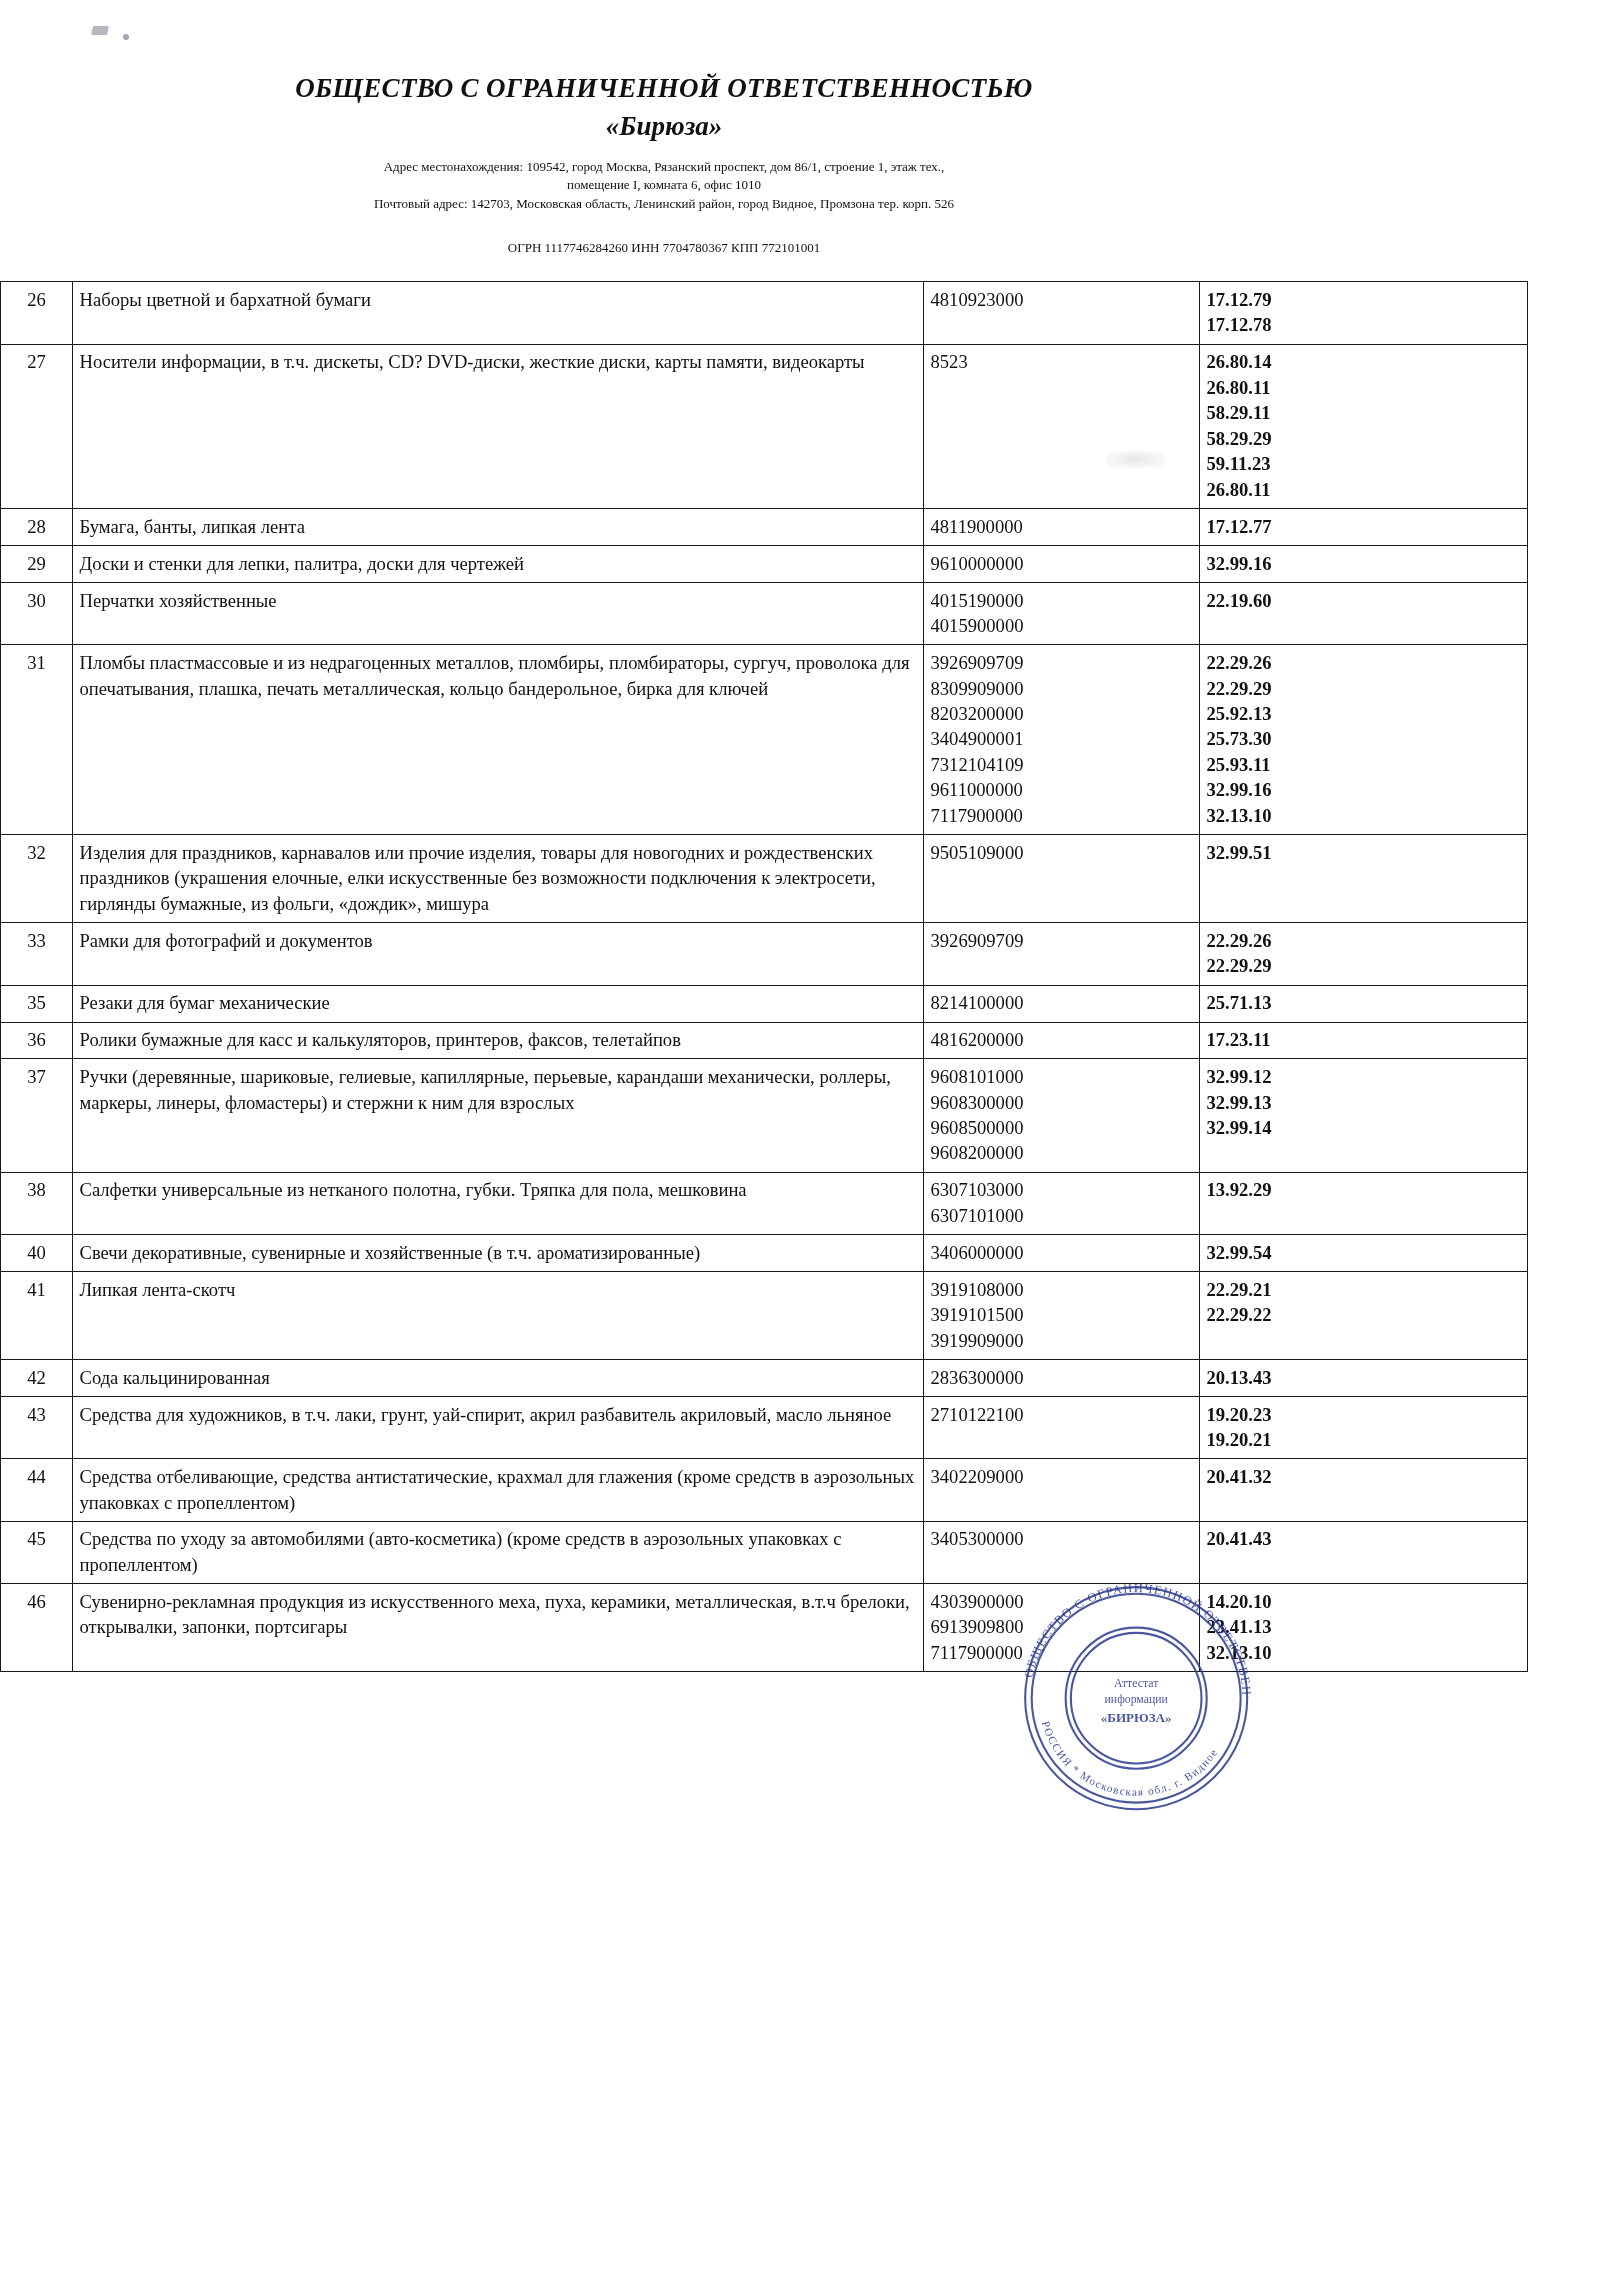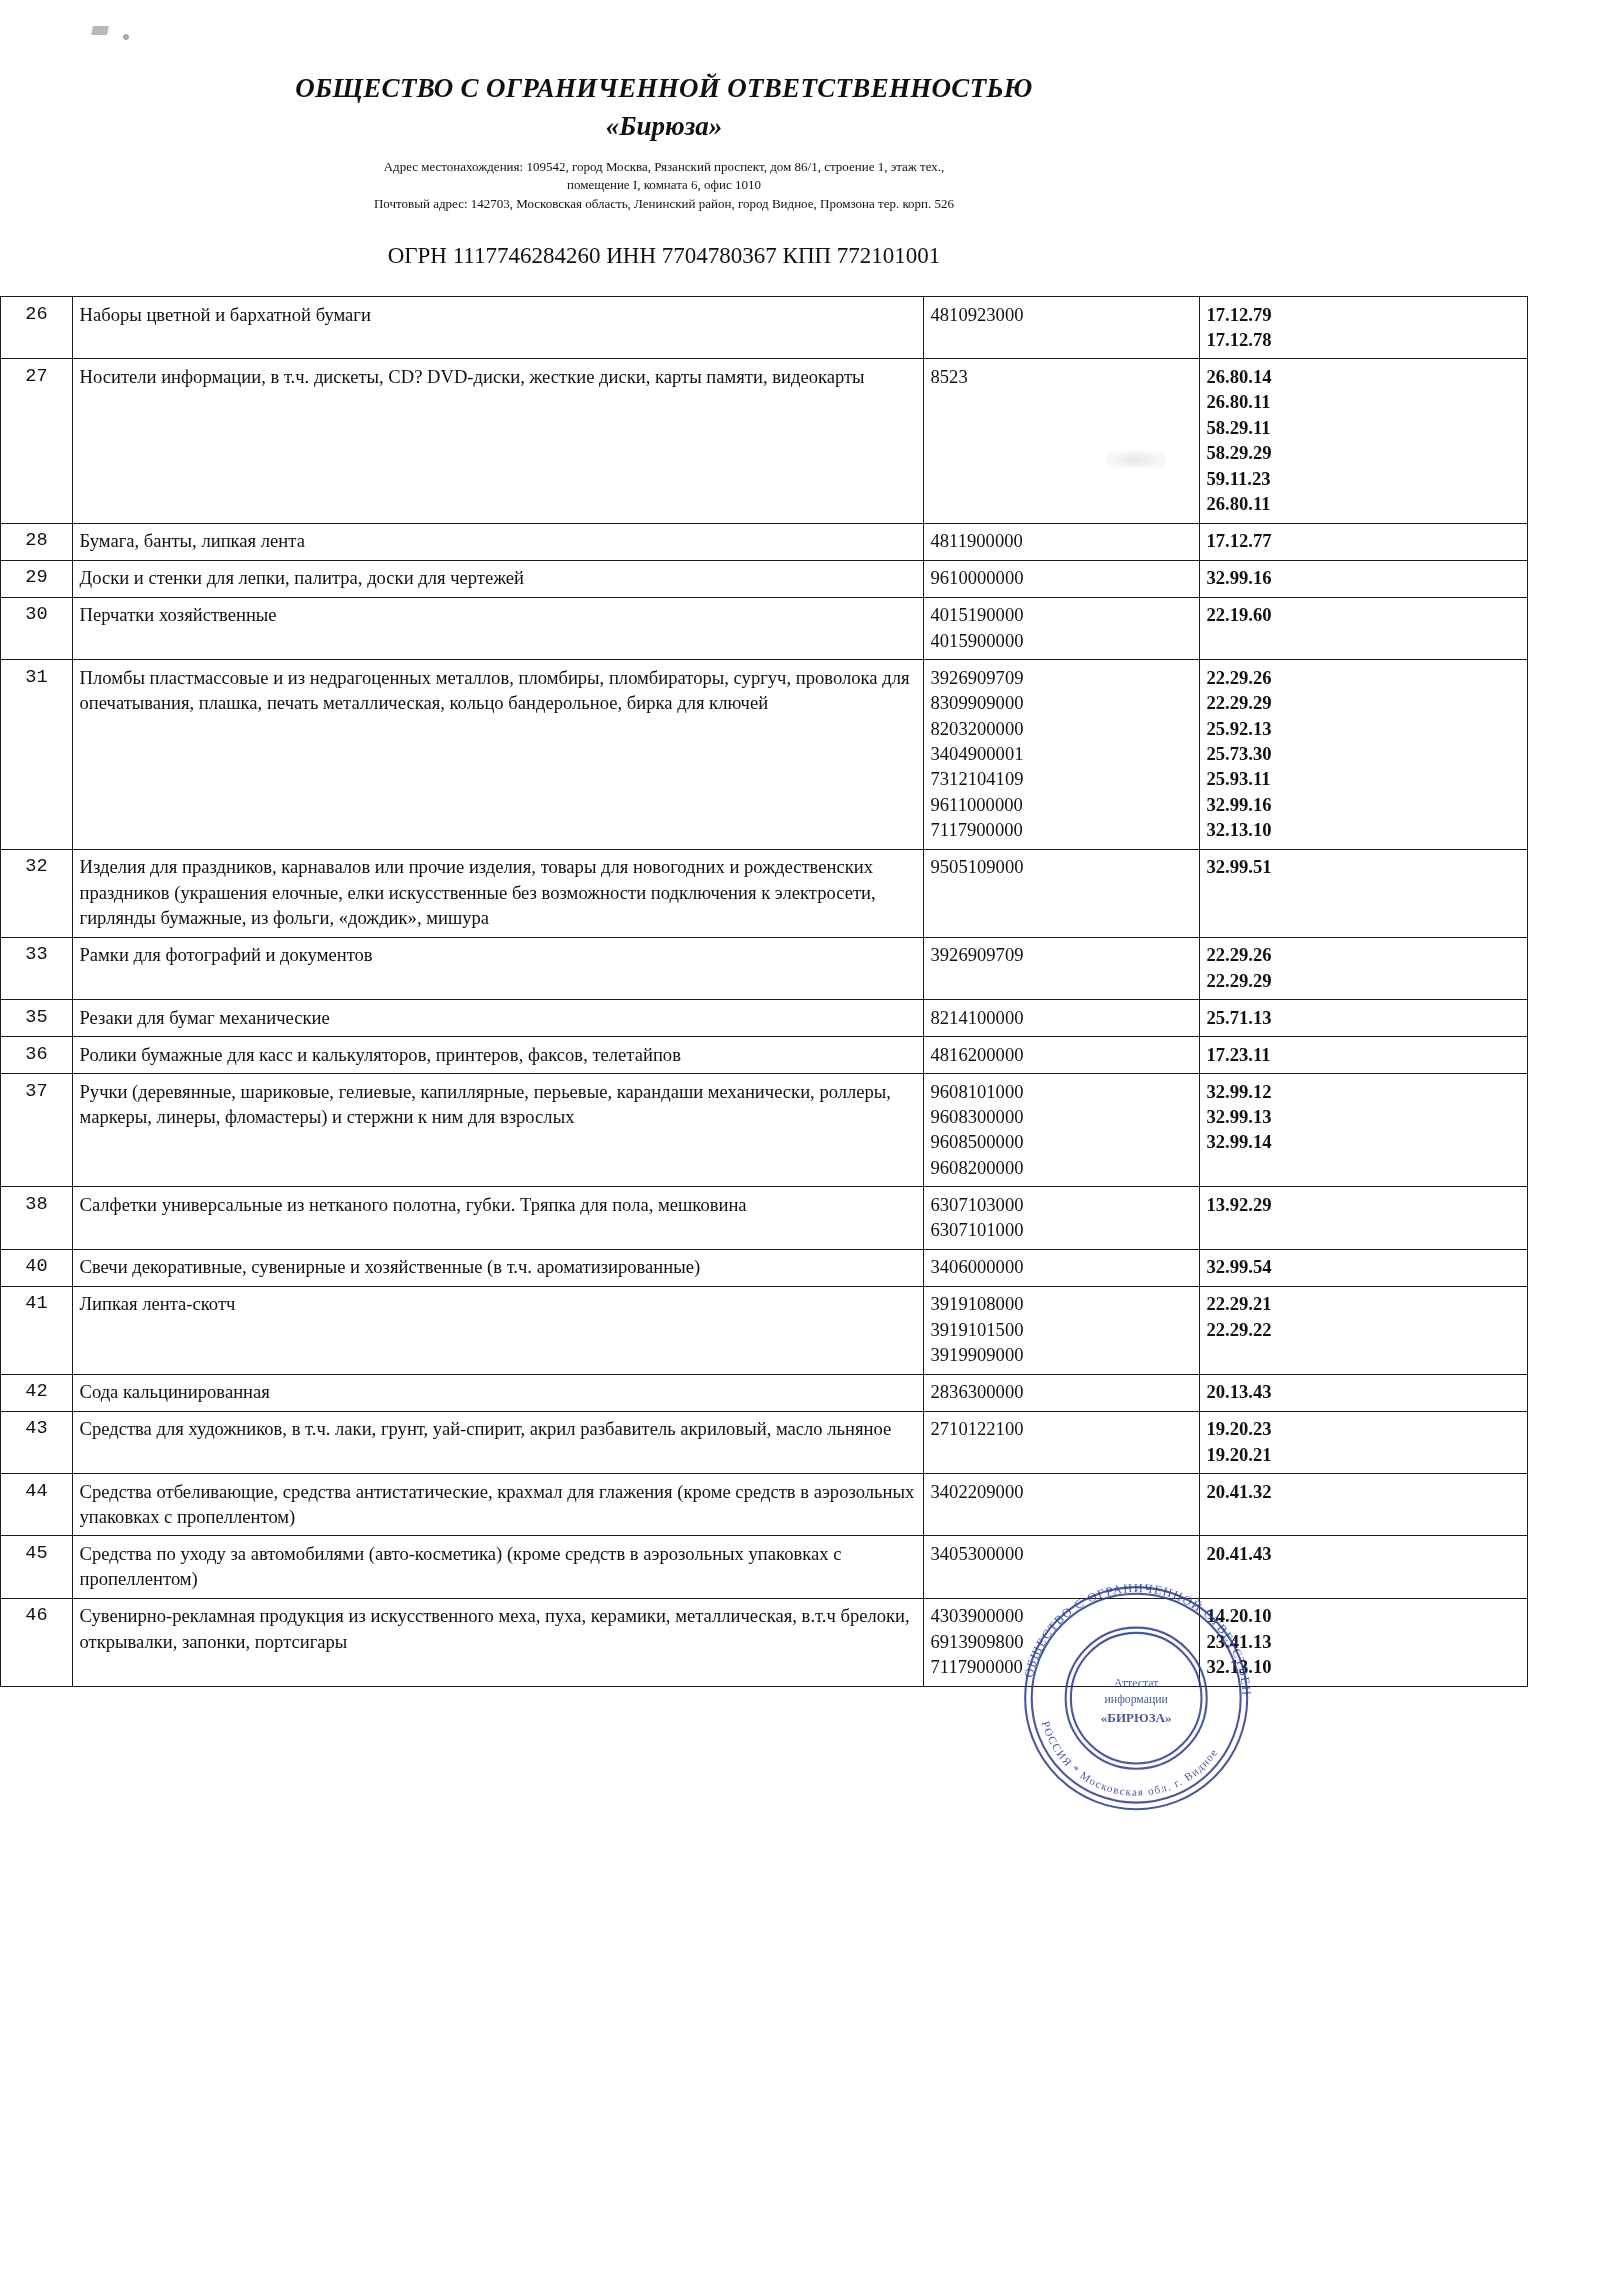--- a/index.html
+++ b/index.html
@@ -40,21 +40,21 @@
     margin-top: 5.2px;
   }
   .addr-block {
     margin-top: 15.7px;
     font-size: 13px;
     line-height: 1.42;
     padding: 0 164px;
   }
   .reg-block {
     margin-top: 26px;
-    font-size: 23px;
+    font-size: 13px;
     line-height: 1.45;
   }
   .reg-block .line2 { }
 
   table.main {
     border-collapse: collapse;
     width: 1472px;
     margin: 23.6px auto 0 auto;
     table-layout: fixed;
   }
@@ -63,21 +63,20 @@
     vertical-align: top;
     font-size: 18.6px;
     line-height: 1.37;
     padding: 4.6px 6.5px 5.9px 6.5px;
   }
   td.c-num {
     width: 58px;
     text-align: center;
     padding-left: 0;
     padding-right: 0;
-    font-family: Liberation Mono, monospace;
   }
   td.c-name {
     width: 837px;
     padding-left: 11.8px;
   }
   td.c-code {
     width: 262px;
     padding-left: 11.8px;
   }
   td.c-okpd {

